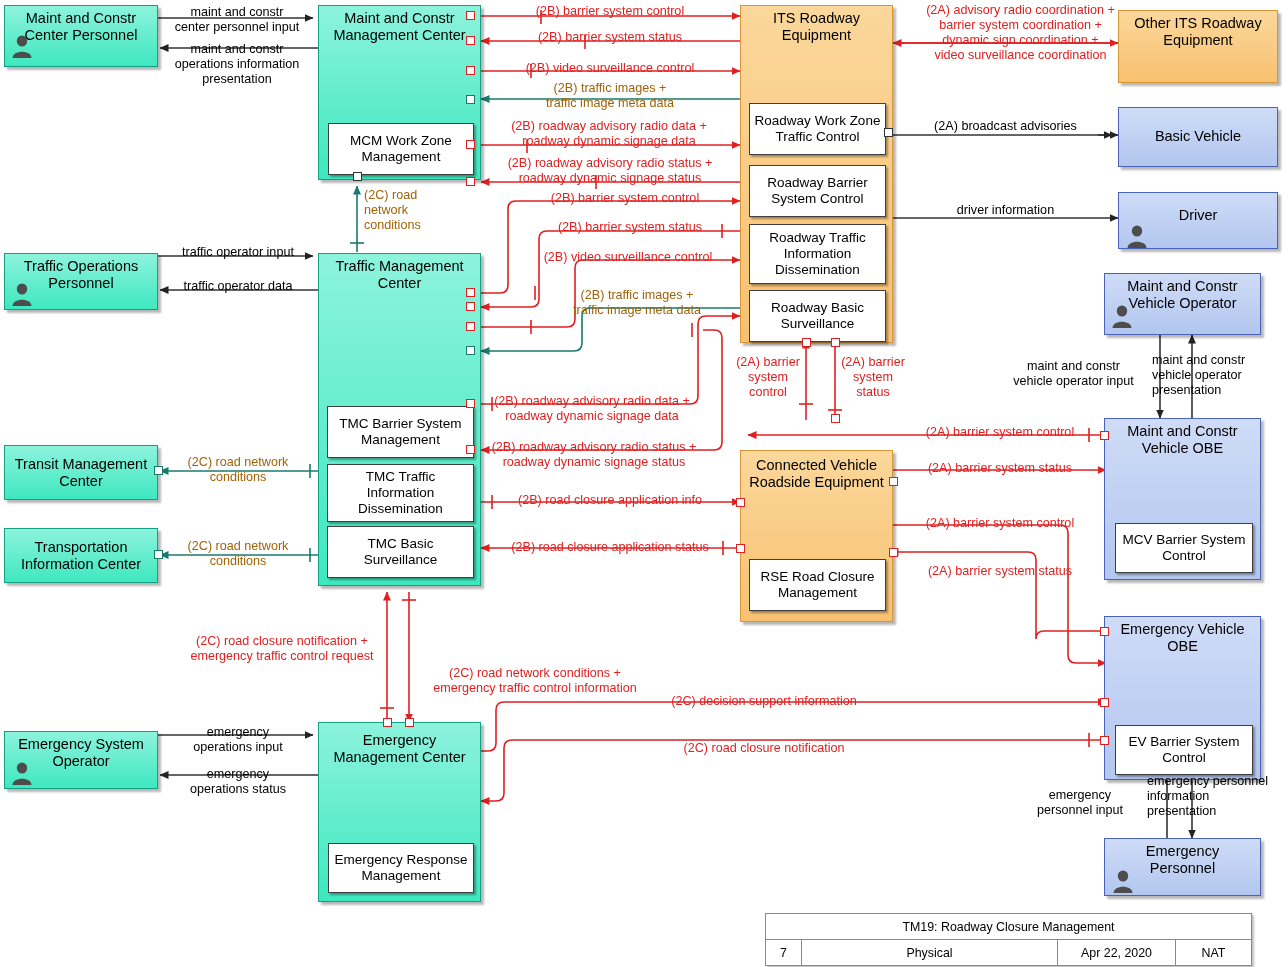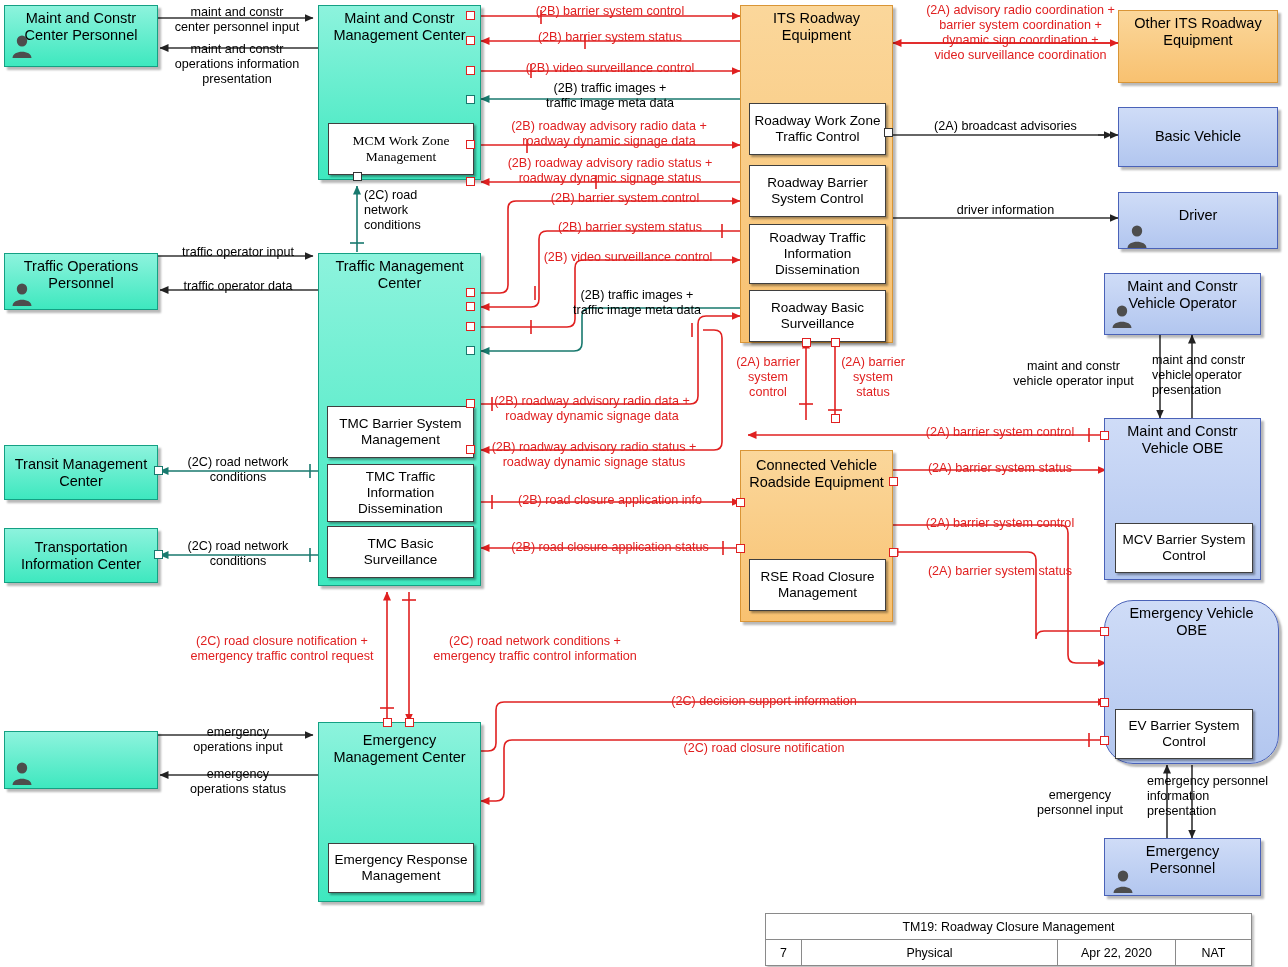--- a/index.html
+++ b/index.html
@@ -17,21 +17,21 @@
 
   .subnode{position:absolute;box-sizing:border-box;background:#fff;border:1px solid #3f3f3f;
         box-shadow:2px 2px 2px rgba(0,0,0,.35);display:flex;align-items:center;justify-content:center;
         text-align:center;font-size:13.5px;line-height:16px;color:#000;padding:1px 3px;}
 
   .person{position:absolute;width:22px;height:24px;}
 
   .lbl{position:absolute;font-size:12.6px;line-height:15px;color:#000;text-align:center;
        white-space:pre;}
   .lbl.red{color:#e02020;}
-  .lbl.teal{color:#000000;}
+  .lbl.teal{color:#a16207;}
   .lbl.l{text-align:left;}
 
   .port{position:absolute;box-sizing:border-box;width:9px;height:9px;background:#fff;}
   .port.red{border:1.4px solid #e02020;}
   .port.teal{border:1.4px solid #18796e;}
   .port.dark{border:1.4px solid #333;}
 
   
   #legend{position:absolute;left:765px;top:913px;width:485px;
           border:1px solid #8a8a8a;background:#fff;box-shadow:2px 2px 2px rgba(0,0,0,.25);
@@ -152,21 +152,21 @@
   <div class="node green" style="left:4px;top:5px;width:154px;height:62px;">
     <div class="ttl">Maint and Constr<br>Center Personnel</div>
     <svg class="person" style="left:6px;top:28px;" viewBox="0 0 22 24">
       <ellipse cx="11" cy="7" rx="5.2" ry="5.6" fill="#4d4d4d"></ellipse>
       <path d="M1.5,24 C1.5,15.5 20.5,15.5 20.5,24 z" fill="#4d4d4d"></path>
     </svg>
   </div>
 
   <div class="node green" style="left:318px;top:5px;width:163px;height:175px;">
     <div class="ttl">Maint and Constr<br>Management Center</div>
-    <div class="subnode" style="left:9px;top:117px;width:146px;height:52px;font-family:Liberation Serif, serif;">MCM Work Zone<br>Management</div>
+    <div class="subnode" style="left:9px;top:117px;width:146px;height:52px;">MCM Work Zone<br>Management</div>
   </div>
   <div class="port dark" style="left:353px;top:172px;"></div>
 
   <div class="node orange" style="left:740px;top:5px;width:153px;height:338px;">
     <div class="ttl">ITS Roadway<br>Equipment</div>
     <div class="subnode" style="left:8px;top:97px;width:137px;height:52px;">Roadway Work Zone<br>Traffic Control</div>
     <div class="subnode" style="left:8px;top:159px;width:137px;height:52px;">Roadway Barrier<br>System Control</div>
     <div class="subnode" style="left:8px;top:218px;width:137px;height:60px;">Roadway Traffic<br>Information<br>Dissemination</div>
     <div class="subnode" style="left:8px;top:284px;width:137px;height:52px;">Roadway Basic<br>Surveillance</div>
   </div>
@@ -232,29 +232,30 @@
       <path d="M1.5,24 C1.5,15.5 20.5,15.5 20.5,24 z" fill="#4d4d4d"></path>
     </svg>
   </div>
 
   <div class="node blue" style="left:1104px;top:418px;width:157px;height:162px;">
     <div class="ttl">Maint and Constr<br>Vehicle OBE</div>
     <div class="subnode" style="left:10px;top:104px;width:138px;height:50px;">MCV Barrier System<br>Control</div>
   </div>
   <div class="port red" style="left:1100px;top:431px;"></div>
 
-  <div class="node blue" style="left:1104px;top:600px;width:175px;height:164px;border-radius:29px;">
+  <div class="node blue" style="left:1104px;top:616px;width:157px;height:164px;">
     <div class="ttl">Emergency Vehicle<br>OBE</div>
     <div class="subnode" style="left:10px;top:108px;width:138px;height:50px;">EV Barrier System<br>Control</div>
   </div>
   <div class="port red" style="left:1100px;top:627px;"></div>
   <div class="port red" style="left:1100px;top:698px;"></div>
   <div class="port red" style="left:1100px;top:736px;"></div>
 
   <div class="node green" style="left:4px;top:731px;width:154px;height:58px;">
+    <div class="ttl">Emergency System<br>Operator</div>
     <svg class="person" style="left:6px;top:29px;" viewBox="0 0 22 24">
       <ellipse cx="11" cy="7" rx="5.2" ry="5.6" fill="#4d4d4d"></ellipse>
       <path d="M1.5,24 C1.5,15.5 20.5,15.5 20.5,24 z" fill="#4d4d4d"></path>
     </svg>
   </div>
 
   <div class="node green" style="left:318px;top:722px;width:163px;height:180px;">
     <div class="ttl" style="top:9px;">Emergency<br>Management Center</div>
     <div class="subnode" style="left:9px;top:120px;width:146px;height:50px;">Emergency Response<br>Management</div>
   </div>
@@ -320,21 +321,21 @@
 
   <div class="lbl" style="left:996px;top:359px;width:155px;">maint and constr<br>vehicle operator input</div>
   <div class="lbl l" style="left:1152px;top:353px;width:135px;">maint and constr<br>vehicle operator<br>presentation</div>
 
   <div class="lbl red" style="left:900px;top:425px;width:200px;">(2A) barrier system control</div>
   <div class="lbl red" style="left:900px;top:461px;width:200px;">(2A) barrier system status</div>
   <div class="lbl red" style="left:900px;top:516px;width:200px;">(2A) barrier system control</div>
   <div class="lbl red" style="left:900px;top:564px;width:200px;">(2A) barrier system status</div>
 
   <div class="lbl red" style="left:172px;top:634px;width:220px;">(2C) road closure notification +<br>emergency traffic control request</div>
-  <div class="lbl red" style="left:417px;top:634px;width:236px;">(2C) road network conditions +<br>emergency traffic control information</div>
+  <div class="lbl red" style="left:417px;top:666px;width:236px;">(2C) road network conditions +<br>emergency traffic control information</div>
   <div class="lbl red" style="left:640px;top:694px;width:248px;">(2C) decision support information</div>
   <div class="lbl red" style="left:650px;top:741px;width:228px;">(2C) road closure notification</div>
 
   <div class="lbl" style="left:163px;top:725px;width:150px;">emergency<br>operations input</div>
   <div class="lbl" style="left:163px;top:767px;width:150px;">emergency<br>operations status</div>
 
   <div class="lbl" style="left:1016px;top:788px;width:128px;">emergency<br>personnel input</div>
   <div class="lbl l" style="left:1147px;top:774px;width:142px;">emergency personnel<br>information<br>presentation</div>
 
   <div id="legend">

